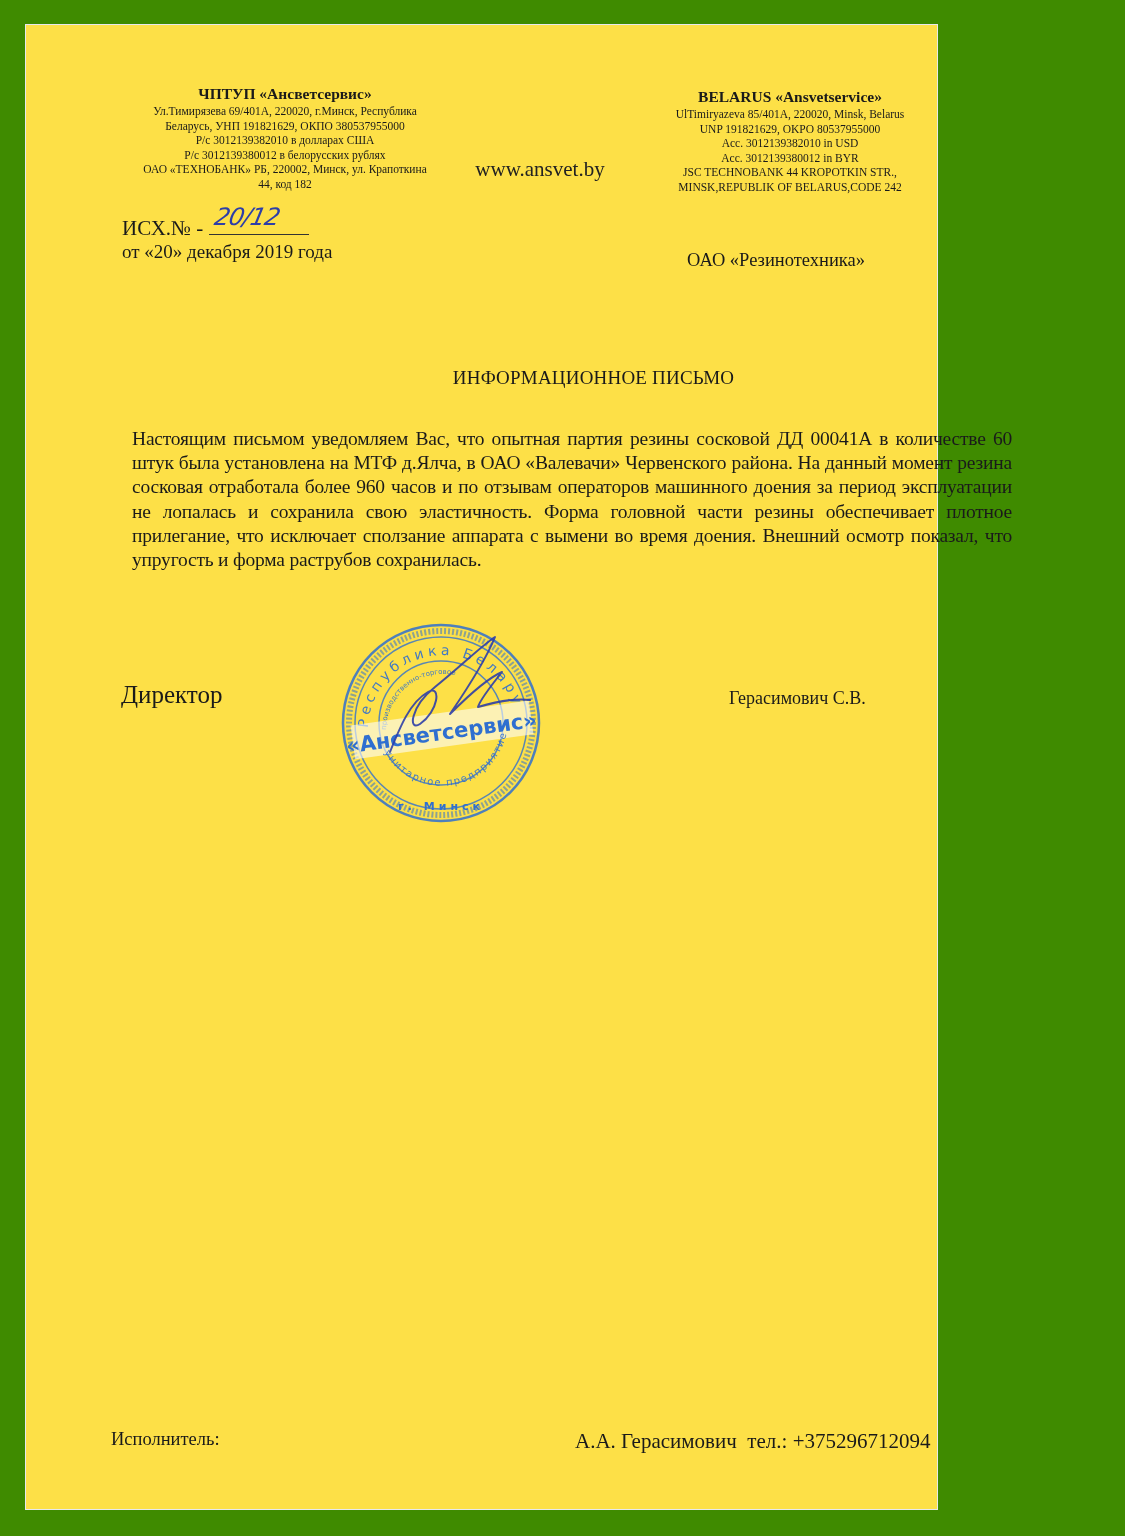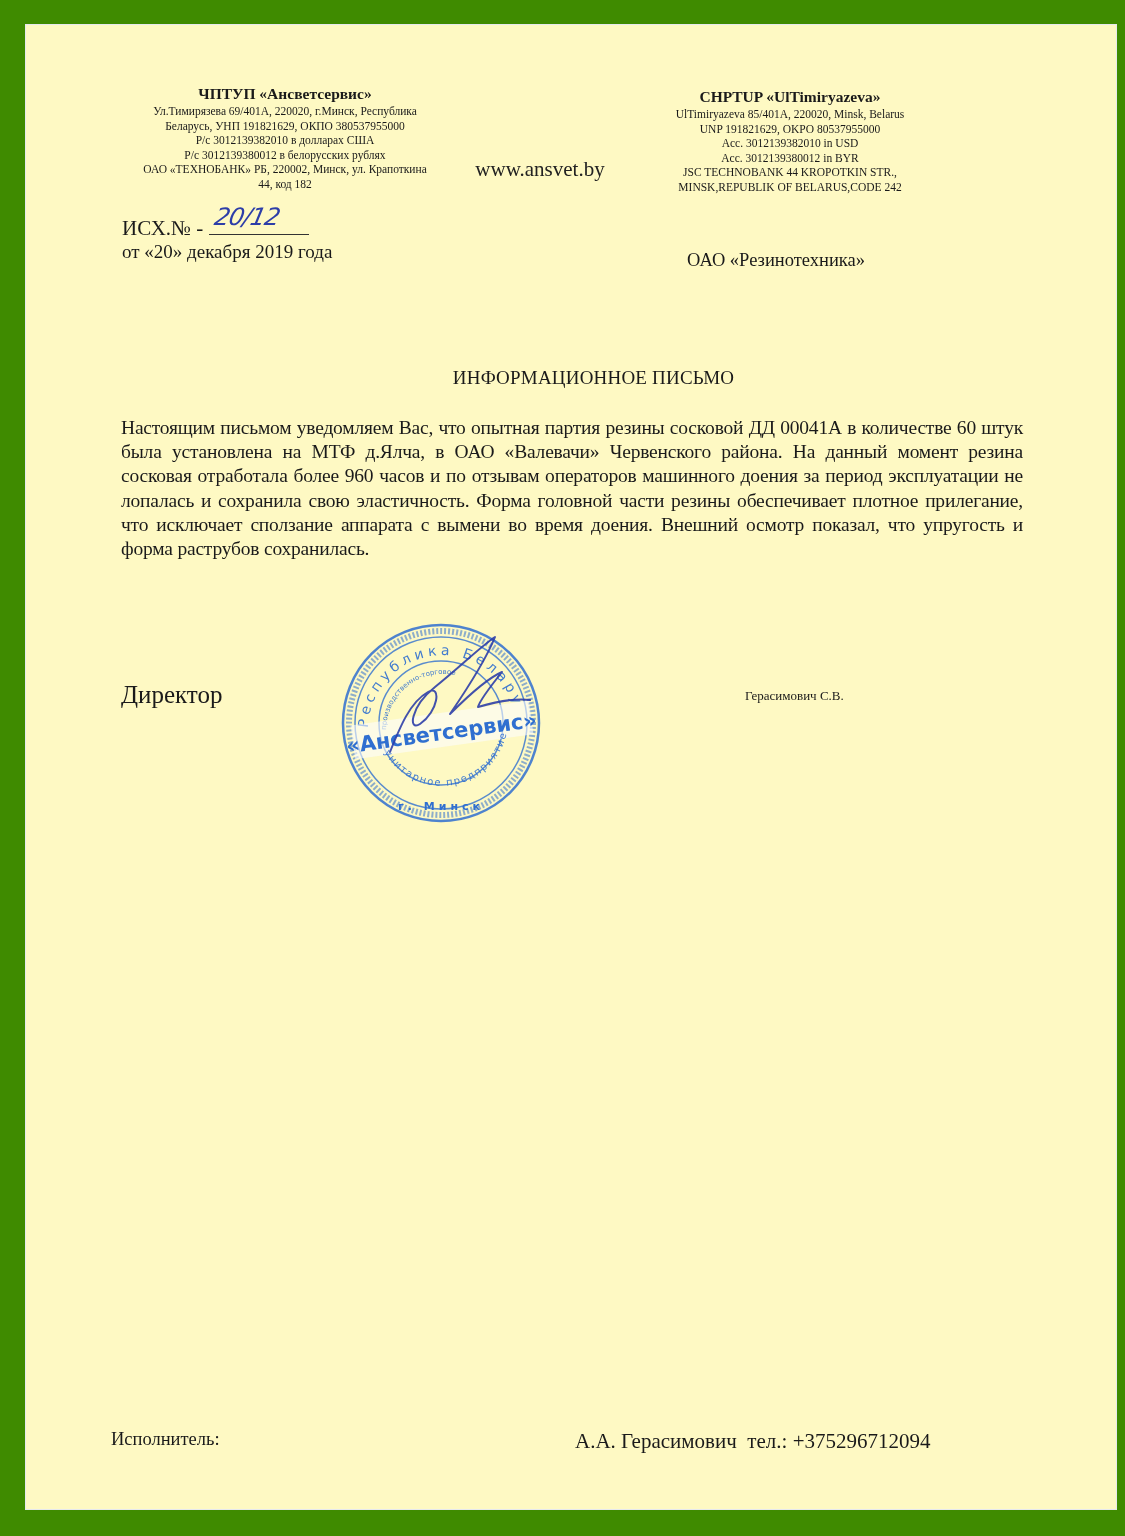--- a/index.html
+++ b/index.html
@@ -12,23 +12,23 @@
       background: #3f8b00;
       position: relative;
       overflow: hidden;
       font-family: "Liberation Serif", "DejaVu Serif", serif;
       color: #1a1a1a;
     }
     .page {
       position: absolute;
       left: 25px;
       top: 24px;
-      width: 1092px;
+      width: 913px;
       height: 1486px;
-      background: #fef9c3;
+      background: #fde047;
       box-shadow: inset 0 0 0 1px #e6e9ee;
     }
     .abs { position: absolute; }
 
     
     .hdr-left {
       left: 95px; top: 60px; width: 330px;
       text-align: center;
       font-size: 11.5px;
       line-height: 14.5px;
@@ -128,29 +128,29 @@
       margin-left: 31px;
     }
 
     .body-text {
       left: 96px; top: 392px; width: 902px;
       font-size: 19.5px;
       line-height: 24.2px;
       text-align: justify;
       letter-spacing: -0.2px;
     }
-    .body-text p { margin: 0; }
+    .body-text p { margin: 11px; }
 
     .director-label {
       left: 96px; top: 657px;
       font-size: 25px;
     }
     .director-name {
-      left: 720px; top: 664px;
-      font-size: 13px;
+      left: 704px; top: 664px;
+      font-size: 18px;
     }
 
     
     .stamp {
       left: 313px; top: 594px; width: 205px; height: 205px;
     }
     .signature {
       left: 355px; top: 608px; width: 160px; height: 140px;
     }
 
@@ -175,21 +175,21 @@
     <div>Беларусь, УНП 191821629, ОКПО 380537955000</div>
     <div>Р/с  3012139382010 в долларах США</div>
     <div>Р/с  3012139380012 в белорусских рублях</div>
     <div>ОАО «ТЕХНОБАНК»  РБ, 220002, Минск, ул. Крапоткина</div>
     <div>44, код 182</div>
   </div>
 
   <div class="abs website">www.ansvet.by</div>
 
   <div class="abs hdr-right">
-    <div class="org-name">CHPTUP «UlTimiryazeva»</div>
+    <div class="org-name">BELARUS «Ansvetservice»</div>
     <div>UlTimiryazeva 85/401A, 220020, Minsk, Belarus</div>
     <div>UNP 191821629, OKPO 80537955000</div>
     <div>Acc. 3012139382010 in USD</div>
     <div>Acc. 3012139380012 in BYR</div>
     <div>JSC TECHNOBANK 44 KROPOTKIN STR.,</div>
     <div>MINSK,REPUBLIK OF BELARUS,CODE 242</div>
   </div>
 
   <div class="abs ref-line">
     <span>ИСХ.№ -</span>

